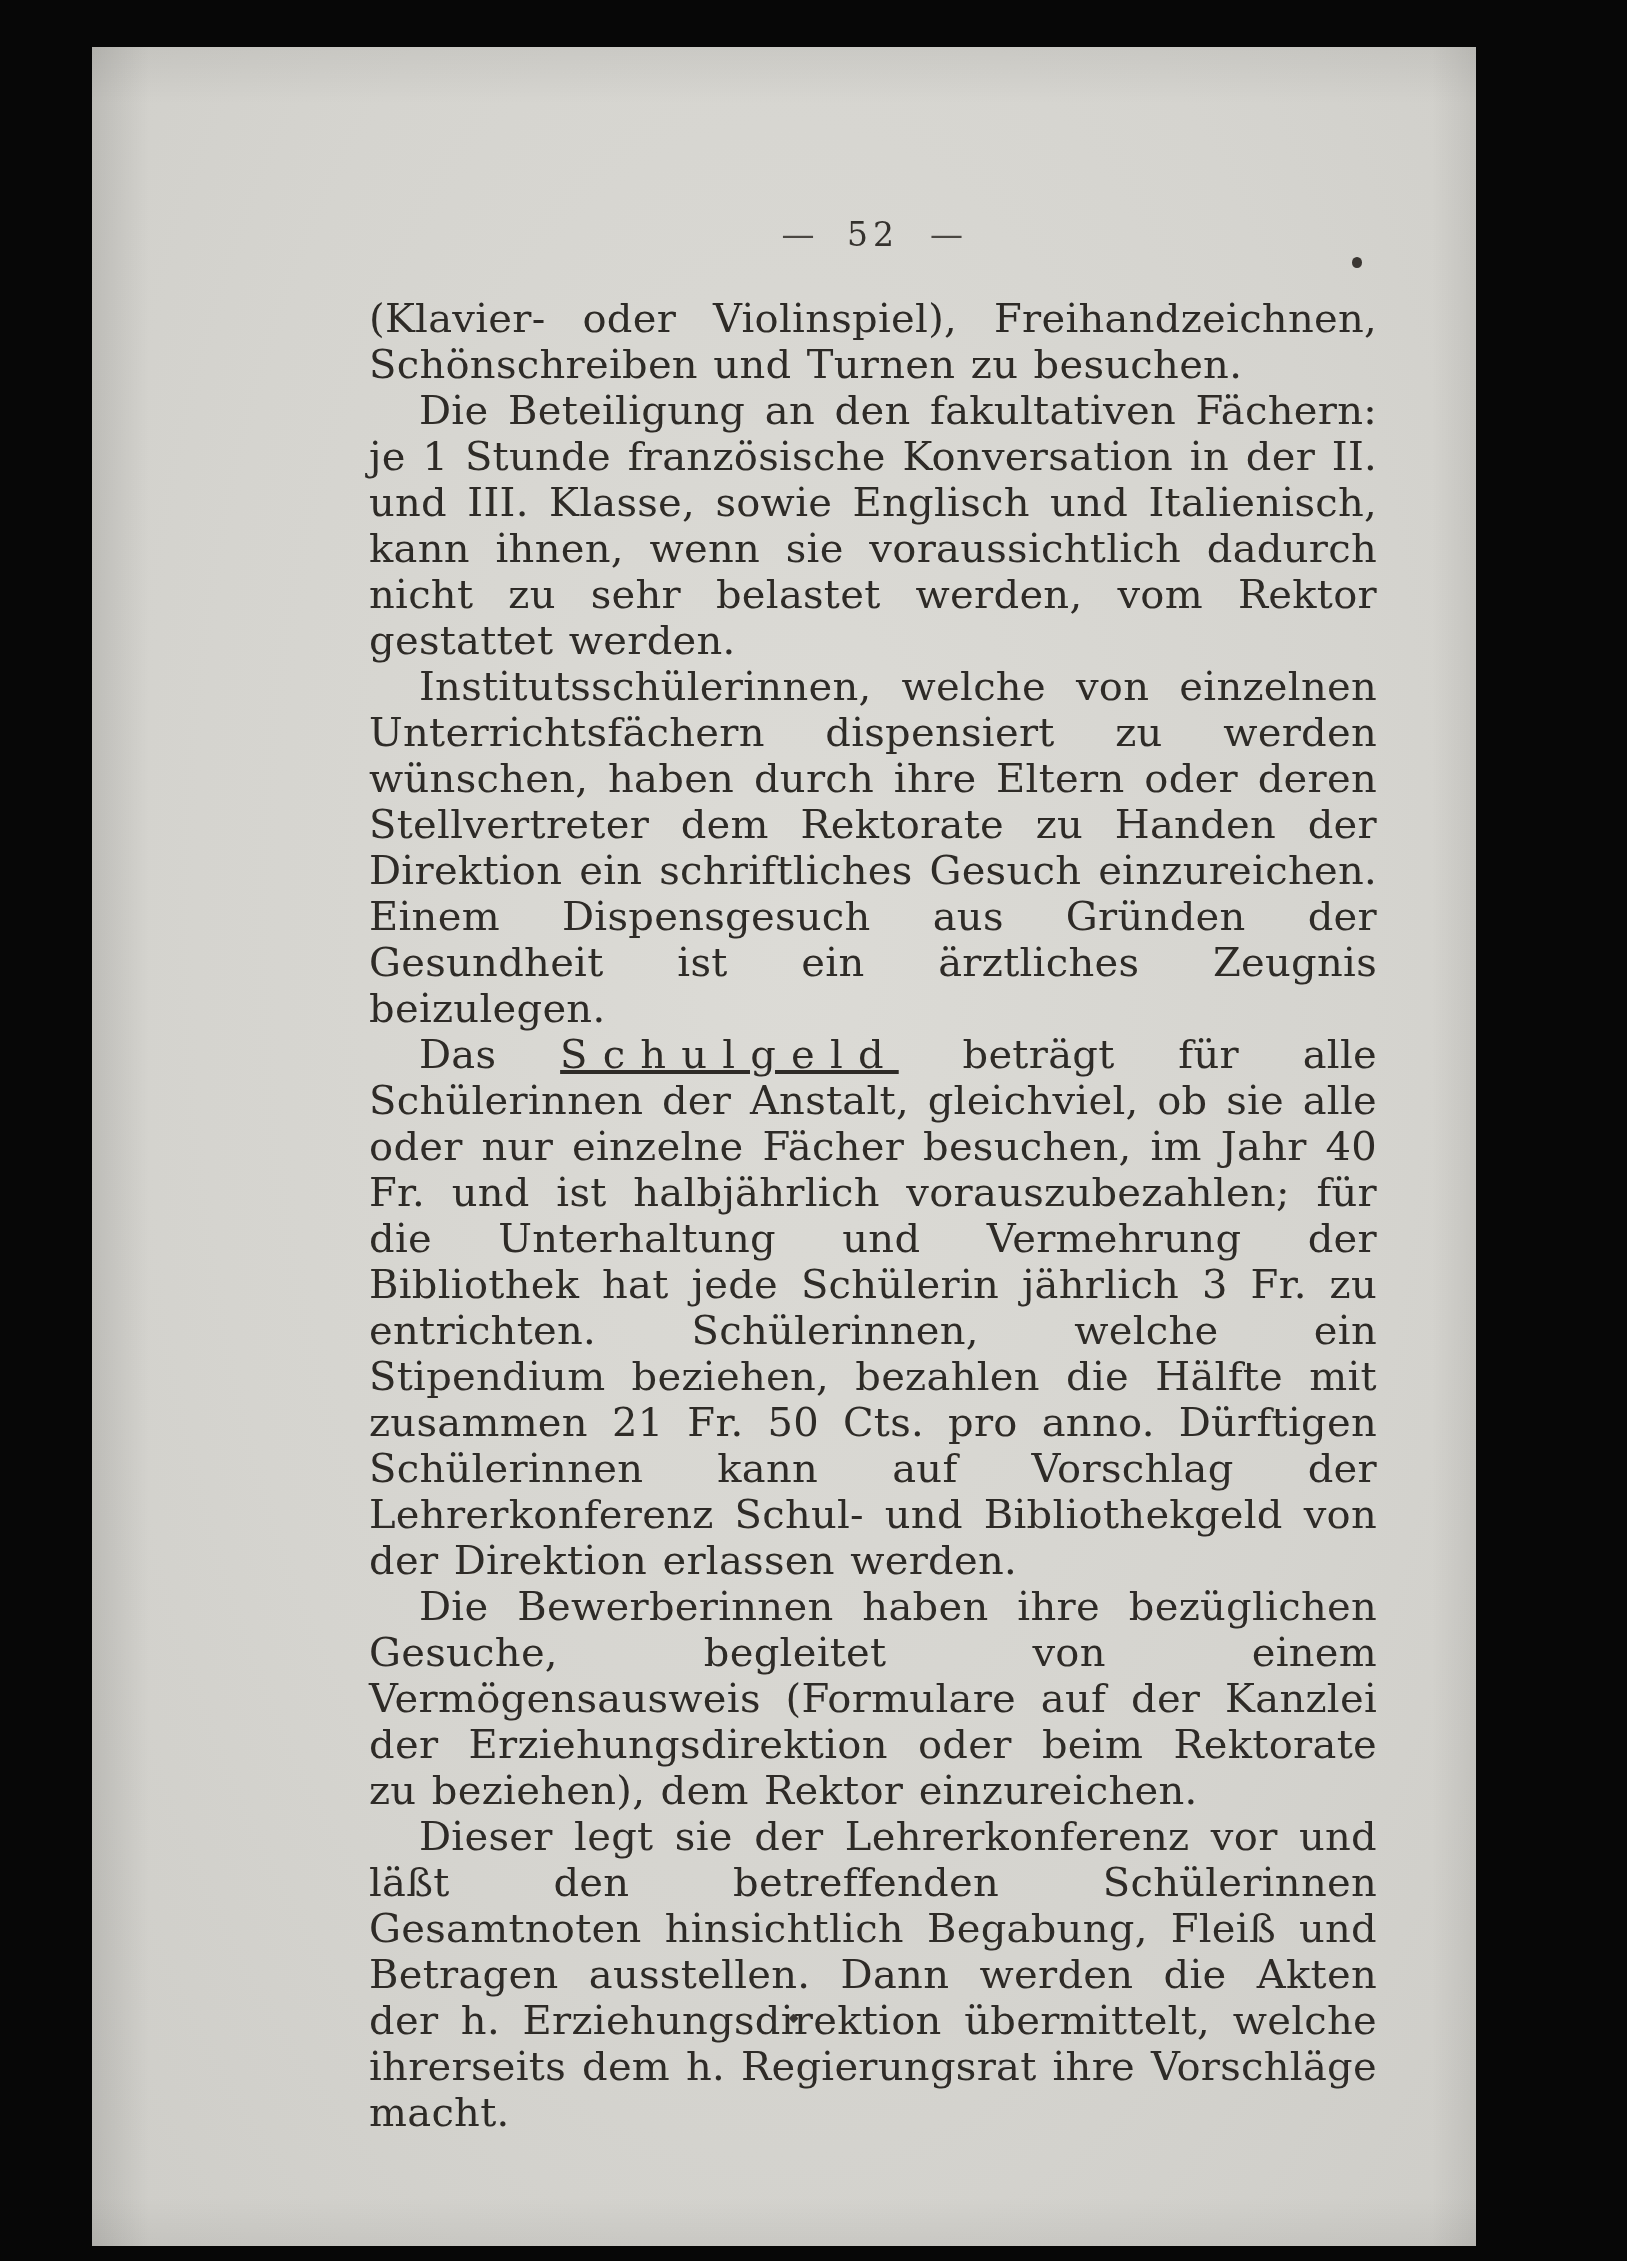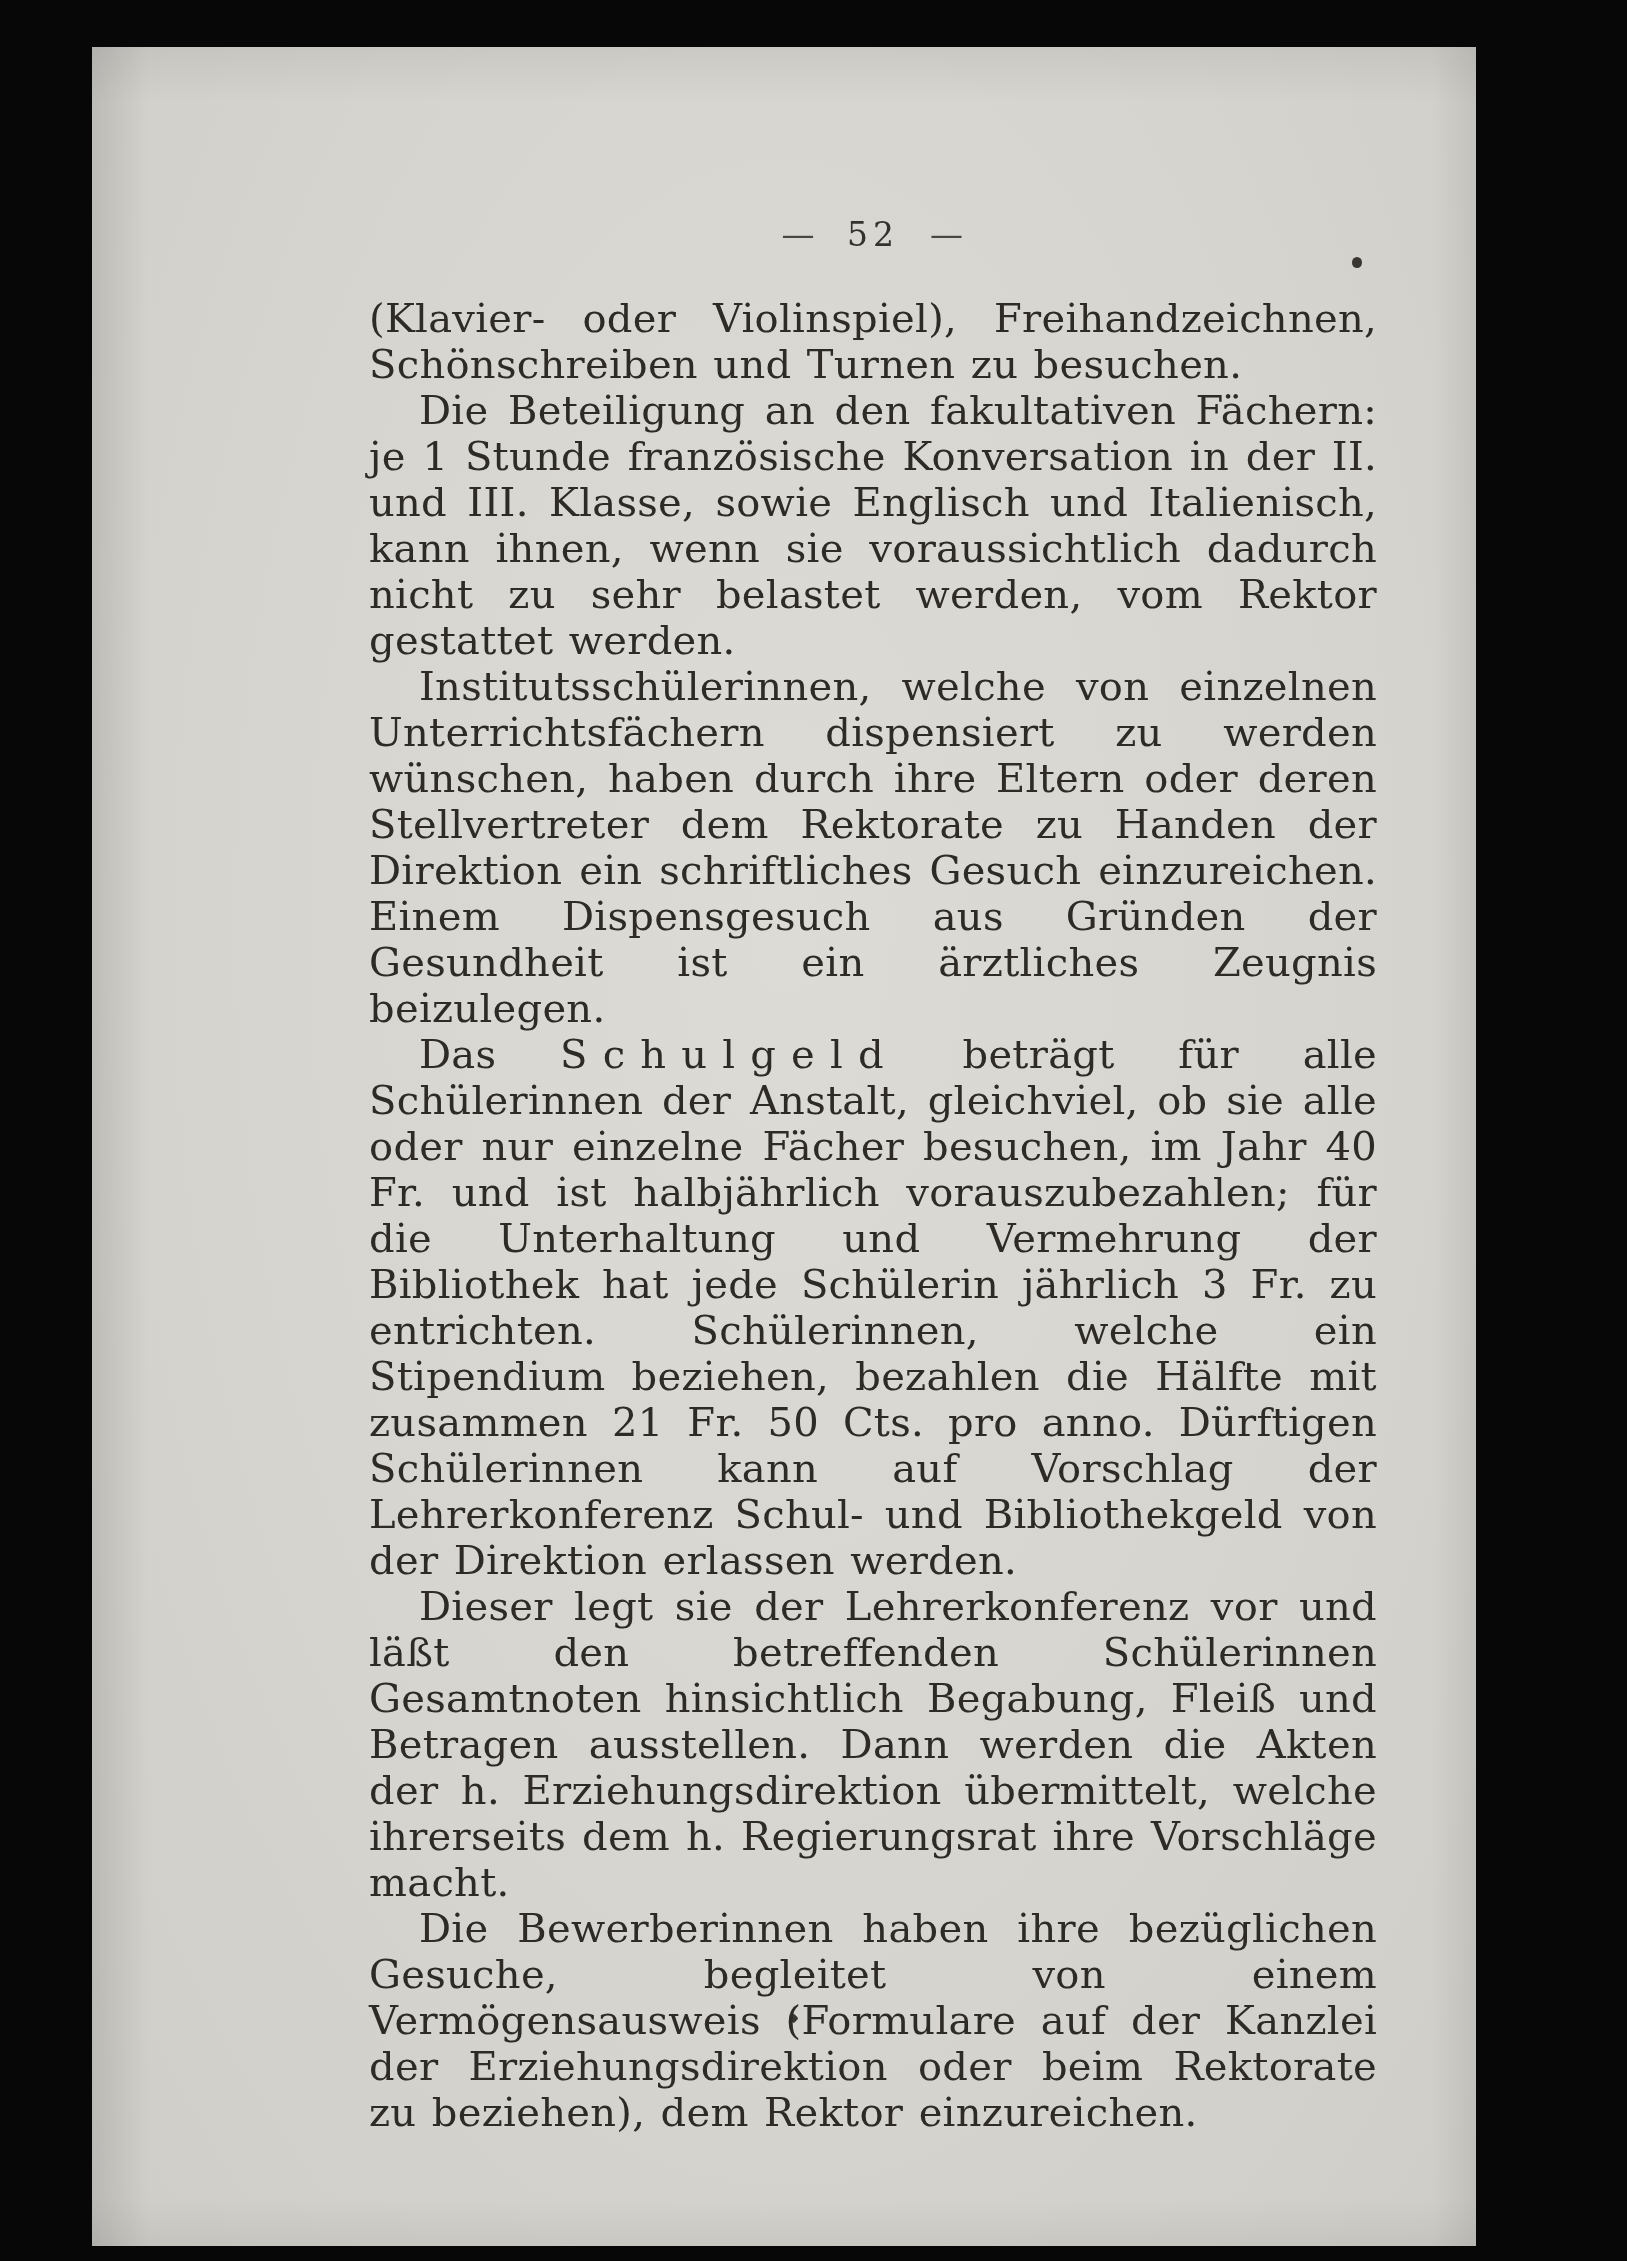--- a/index.html
+++ b/index.html
@@ -83,20 +83,21 @@
     word-spacing: 2.4px;
   }
   .body-text p {
     margin: 0;
   }
   .body-text p.indent {
     text-indent: 50px;
   }
   .spaced {
     letter-spacing: 0.38em;
+    text-decoration: underline;
   }
 
   
   .speck {
     position: absolute;
     background: #3a3632;
     border-radius: 50%;
   }
   .speck-top {
     left: 1260px;
@@ -127,21 +128,21 @@
       <span class="dash">—</span>
       <span class="pagenum">52</span>
       <span class="dash">—</span>
     </div>
 
     <div class="body-text">
         <p class=""><span>(Klavier- oder Violinspiel), Freihandzeichnen, Schönschreiben und Turnen zu besuchen.</span></p>
         <p class="indent"><span>Die Beteiligung an den fakultativen Fächern: je 1 Stunde französische Konversation in der II. und III. Klasse, sowie Englisch und Italienisch, kann ihnen, wenn sie voraussichtlich dadurch nicht zu sehr belastet werden, vom Rektor gestattet werden.</span></p>
         <p class="indent"><span>Institutsschülerinnen, welche von einzelnen Unterrichtsfächern dispensiert zu werden wünschen, haben durch ihre Eltern oder deren Stellvertreter dem Rektorate zu Handen der Direktion ein schriftliches Gesuch einzureichen. Einem Dispensgesuch aus Gründen der Gesundheit ist ein ärztliches Zeugnis beizulegen.</span></p>
         <p class="indent"><span>Das </span><span class="spaced">Schulgeld</span><span> beträgt für alle Schülerinnen der Anstalt, gleichviel, ob sie alle oder nur einzelne Fächer besuchen, im Jahr 40 Fr. und ist halbjährlich vorauszubezahlen; für die Unterhaltung und Vermehrung der Bibliothek hat jede Schülerin jährlich 3 Fr. zu entrichten. Schülerinnen, welche ein Stipendium beziehen, bezahlen die Hälfte mit zusammen 21 Fr. 50 Cts. pro anno. Dürftigen Schülerinnen kann auf Vorschlag der Lehrerkonferenz Schul- und Bibliothekgeld von der Direktion erlassen werden.</span></p>
+        <p class="indent"><span>Die Bewerberinnen haben ihre bezüglichen Gesuche, begleitet von einem Vermögensausweis (Formulare auf der Kanzlei der Erziehungsdirektion oder beim Rektorate zu beziehen), dem Rektor einzureichen.</span></p>
         <p class="indent"><span>Dieser legt sie der Lehrerkonferenz vor und läßt den betreffenden Schülerinnen Gesamtnoten hinsichtlich Begabung, Fleiß und Betragen ausstellen. Dann werden die Akten der h. Erziehungsdirektion übermittelt, welche ihrerseits dem h. Regierungsrat ihre Vorschläge macht.</span></p>
-        <p class="indent"><span>Die Bewerberinnen haben ihre bezüglichen Gesuche, begleitet von einem Vermögensausweis (Formulare auf der Kanzlei der Erziehungsdirektion oder beim Rektorate zu beziehen), dem Rektor einzureichen.</span></p>
       </div>
 
   </div>
 </div>
 
 <div class="next-page"></div>
 
 
 </body></html>

